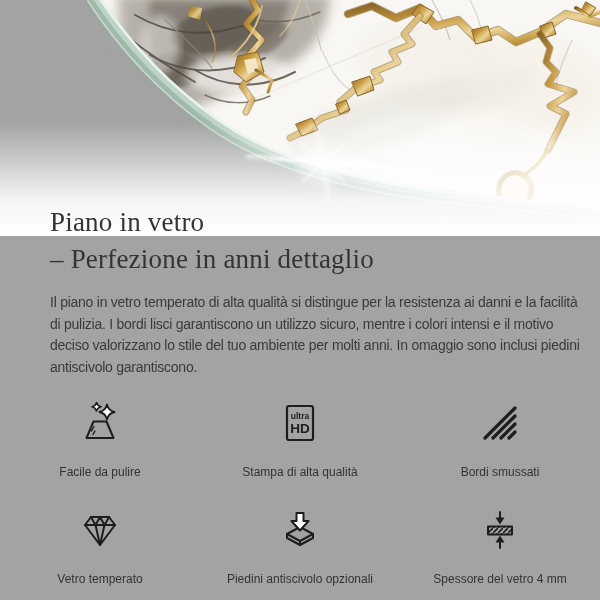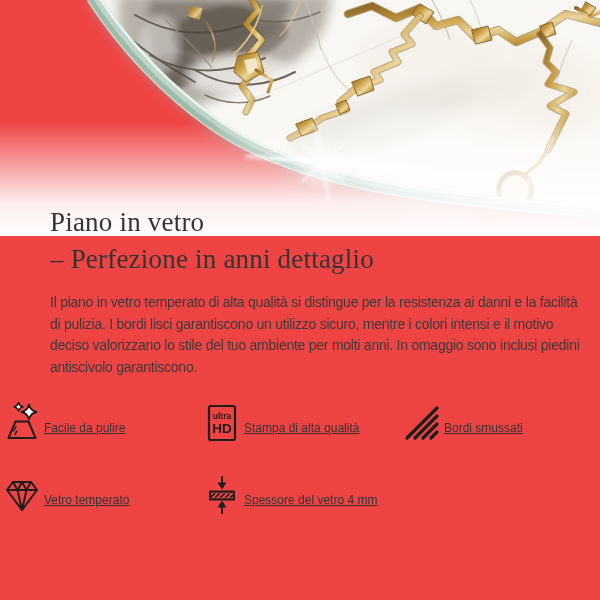--- a/index.html
+++ b/index.html
@@ -1,26 +1,26 @@
 <!DOCTYPE html>
 <html><head>
 <meta charset="utf-8">
 <style>
   html,body{margin:0;padding:0;background:#fff;}
-  .page{position:relative;width:600px;height:600px;background:#ef4444;overflow:hidden;
+  .page{position:relative;width:600px;height:600px;background:#a3a3a3;overflow:hidden;
         font-family:"Liberation Sans",sans-serif;color:#333;}
   .hero{position:absolute;top:0;left:0;}
   .content{position:absolute;top:204px;left:50px;width:520px;}
   .headline{font-family:"Liberation Serif",serif;font-weight:400;font-size:27px;
             line-height:37px;color:#343434;letter-spacing:.2px;}
   .bodytext{margin-top:14px;font-size:14px;line-height:21.5px;color:#3a3a3a;letter-spacing:-.25px;}
   .bodytext div{white-space:nowrap;}
   .features{position:absolute;top:401px;left:0;width:600px;display:grid;
             grid-template-columns:1fr 1fr 1fr;row-gap:28px;}
-  .feature{display:flex;flex-direction:row;align-items:flex-start;text-decoration:underline;}
+  .feature{display:flex;flex-direction:column;align-items:center;}
   .feature .ic{height:44px;display:flex;align-items:flex-end;justify-content:center;}
   .feature .lbl{margin-top:20px;font-size:12px;line-height:15px;color:#333;text-align:center;}
   .ficon{stroke:#1d1d1d;fill:none;stroke-width:2;stroke-linejoin:round;stroke-linecap:round;}
   .ficon text{stroke:none;fill:#1d1d1d;font-family:"Liberation Sans",sans-serif;}
 </style>
 </head>
 <body>
 
 <div class="page">
 
@@ -216,20 +216,31 @@
           <svg class="ficon" width="44" height="44" viewBox="0 0 44 44">
         <path d="M13,9 L31,9 L37,17 L22,37 L7,17 Z"></path>
         <path d="M7,17 L37,17"></path>
         <path d="M13,9 L17.5,17 L22,9 L26.5,17 L31,9"></path>
         <path d="M17.5,17 L22,37 L26.5,17"></path>
       </svg>
         </div>
       <div class="lbl">Vetro temperato</div>
     </div>
 
+    <div class="feature">
+      <div class="ic">
+          <svg class="ficon" width="44" height="44" viewBox="0 0 44 44">
+        <path d="M22,19 L35,26 L22,33 L9,26 Z"></path>
+        <path d="M9,26 L9,30 L22,37 L35,30 L35,26"></path>
+        <path d="M22,33 L22,37"></path>
+        <path d="M18.5,5 L25.5,5 L25.5,13 L30.5,13 L22,22.5 L13.5,13 L18.5,13 Z" fill="#ffffff"></path>
+      </svg>
+        </div>
+      <div class="lbl">Piedini antiscivolo opzionali</div>
+    </div>
 
     <div class="feature">
       <div class="ic">
           <svg class="ficon" width="44" height="44" viewBox="0 0 44 44">
         <defs>
           <pattern id="hatch" patternUnits="userSpaceOnUse" width="5" height="5">
             <path d="M0,5 L5,0" stroke="#1d1d1d" stroke-width="1.6"></path>
           </pattern>
         </defs>
         <rect x="10" y="18.5" width="24" height="8" fill="url(#hatch)"></rect>

